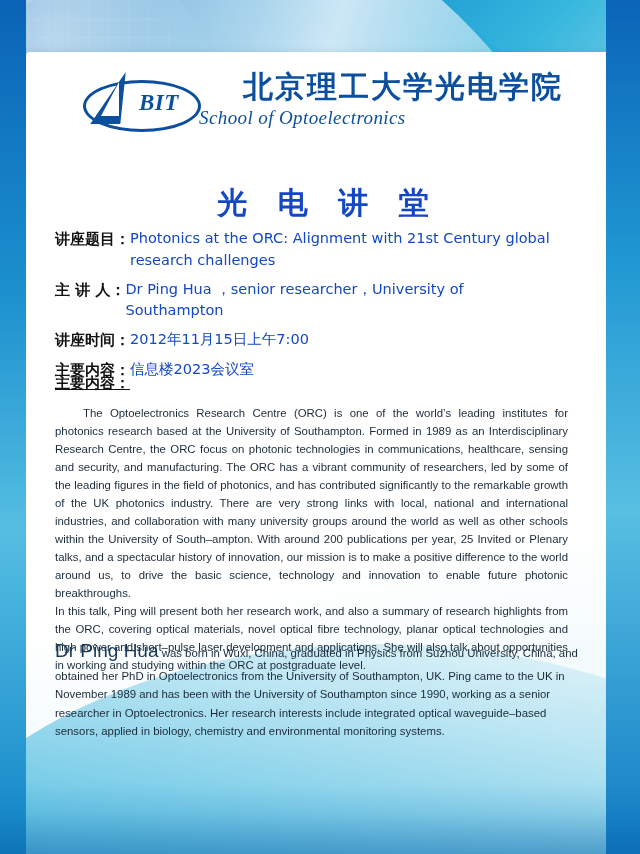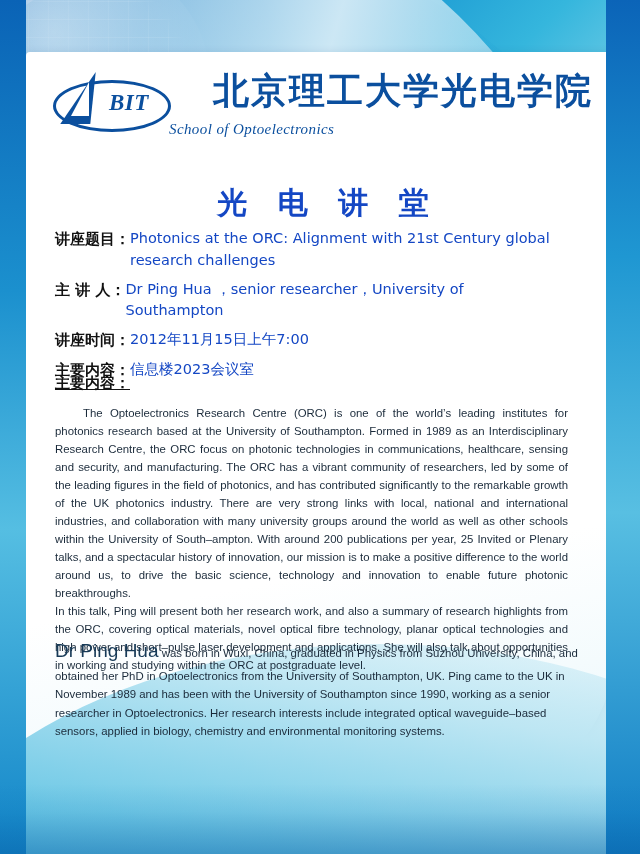--- a/index.html
+++ b/index.html
@@ -169,35 +169,35 @@
     font-size: 23px;
     color: #0b4f9e;
     letter-spacing: 0.5px;
   }
   .logo-text {
     display: flex;
     flex-direction: column;
     justify-content: center;
   }
   .logo-cn {
-    font-family: Liberation Sans, sans-serif;
-    font-size: 36px;
+    font-family: Liberation Serif, serif;
+    font-size: 30px;
     font-weight: bold;
     color: #0b4f9e;
     letter-spacing: 2px;
     line-height: 1.15;
     margin-left: 44px;
   }
   .logo-en {
     font-family: "Liberation Serif", serif;
     font-style: italic;
-    font-size: 15px;
+    font-size: 19px;
     color: #0b4f9e;
     letter-spacing: 0.4px;
-    margin-top: 10px;
+    margin-top: 2px;
   }
 
   
   .poster-title {
     position: absolute;
     left: 0;
     top: 183px;
     width: 640px;
     text-align: center;
     font-family: "DejaVu Sans", sans-serif;

